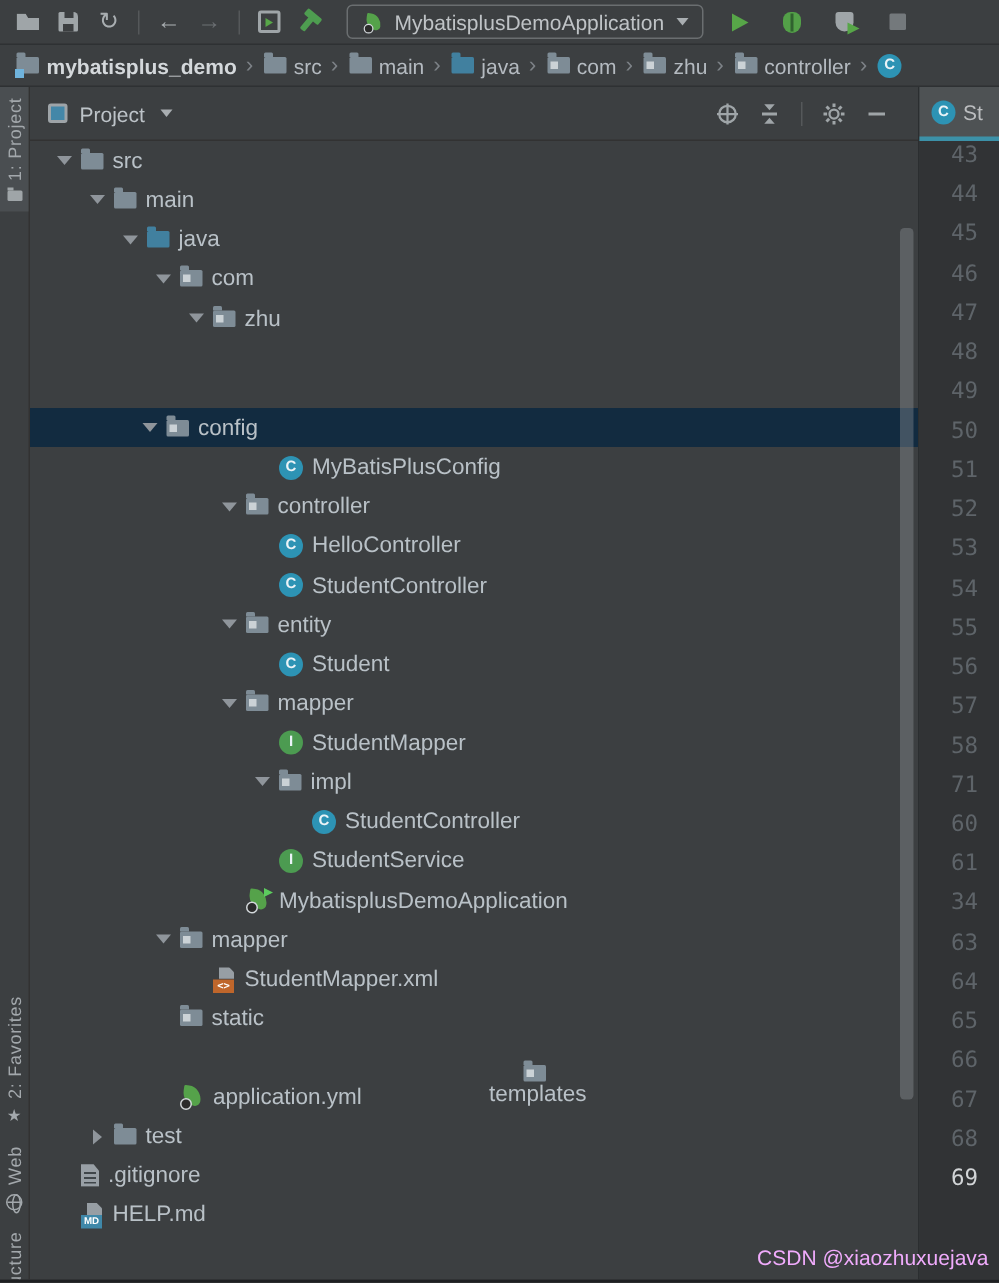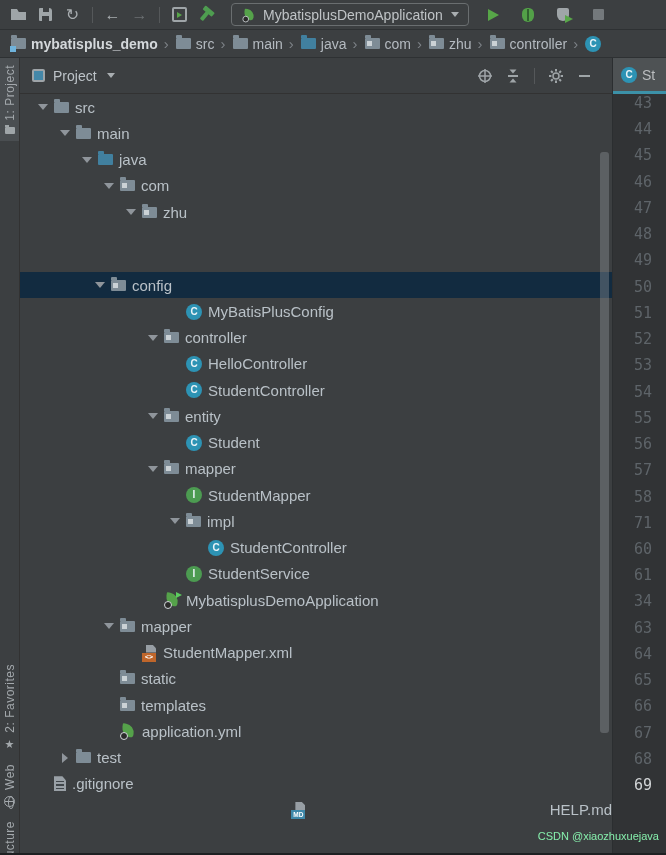--- a/index.html
+++ b/index.html
@@ -123,21 +123,21 @@
   
   .editor{flex:1;display:flex;flex-direction:column;border-left:1px solid #2B2E30;min-width:0}
   .tabbar{height:36px;background:#3C3F41;display:flex}
   .tab{display:flex;align-items:center;gap:5px;padding:0 10px 0 8px;background:#4E5254;
        border-bottom:3px solid #3C91A8;color:#BBBDBF;font-size:14px;min-width:100%}
   .gutter{flex:1;background:#313335;padding-top:0}
   .gl{height:26.24px;line-height:26.24px;text-align:right;padding-right:14px;color:#5E6469;
       font:15px "DejaVu Sans Mono",monospace}
   .gl.cur{color:#D2D5D7}
 
-  .watermark{position:absolute;right:7px;top:830px;color:#86efac;font-size:11px;z-index:6}
+  .watermark{position:absolute;right:7px;top:830px;color:#f0abfc;font-size:14px;z-index:6}
   svg .st{stroke:#9FA5A8;stroke-width:1.5;fill:none}
   svg .fl{fill:#9FA5A8}
 </style>
 </head>
 <body>
 
 <div class="window">
 
   <div class="toolbar">
     <div class="tbi">
@@ -391,21 +391,21 @@
               <span class="page"></span>
               <span class="badge xmlb">&lt;&gt;</span>
             </span>
             <span class="lbl">StudentMapper.xml</span>
           </div>
           <div class="trow" style="padding-left: 79px;">
             <span class="arr"></span>
             <span class="tico ifold pkg"></span>
             <span class="lbl">static</span>
           </div>
-          <div class="trow" style="padding-left: 79px;">
+          <div class="trow" style="padding-left: 79px; flex-direction: column;">
             <span class="arr"></span>
             <span class="tico ifold pkg"></span>
             <span class="lbl">templates</span>
           </div>
           <div class="trow" style="padding-left: 79px;">
             <span class="arr"></span>
             <span class="tico ileaf">
               <span class="gear"></span>
             </span>
             <span class="lbl">application.yml</span>
@@ -413,21 +413,21 @@
           <div class="trow" style="padding-left: 35px;">
             <span class="arr right"></span>
             <span class="tico ifold"></span>
             <span class="lbl">test</span>
           </div>
           <div class="trow" style="padding-left: 13px;">
             <span class="arr"></span>
             <span class="tico itext"></span>
             <span class="lbl">.gitignore</span>
           </div>
-          <div class="trow" style="padding-left: 13px; justify-content: space-between;">
+          <div class="trow" style="padding-left: 13px;">
             <span class="arr"></span>
             <span class="tico ifile">
               <span class="page"></span>
               <span class="badge mdb">MD</span>
             </span>
             <span class="lbl">HELP.md</span>
           </div>
         </div>
       <div class="vscroll"></div>
     </div>

